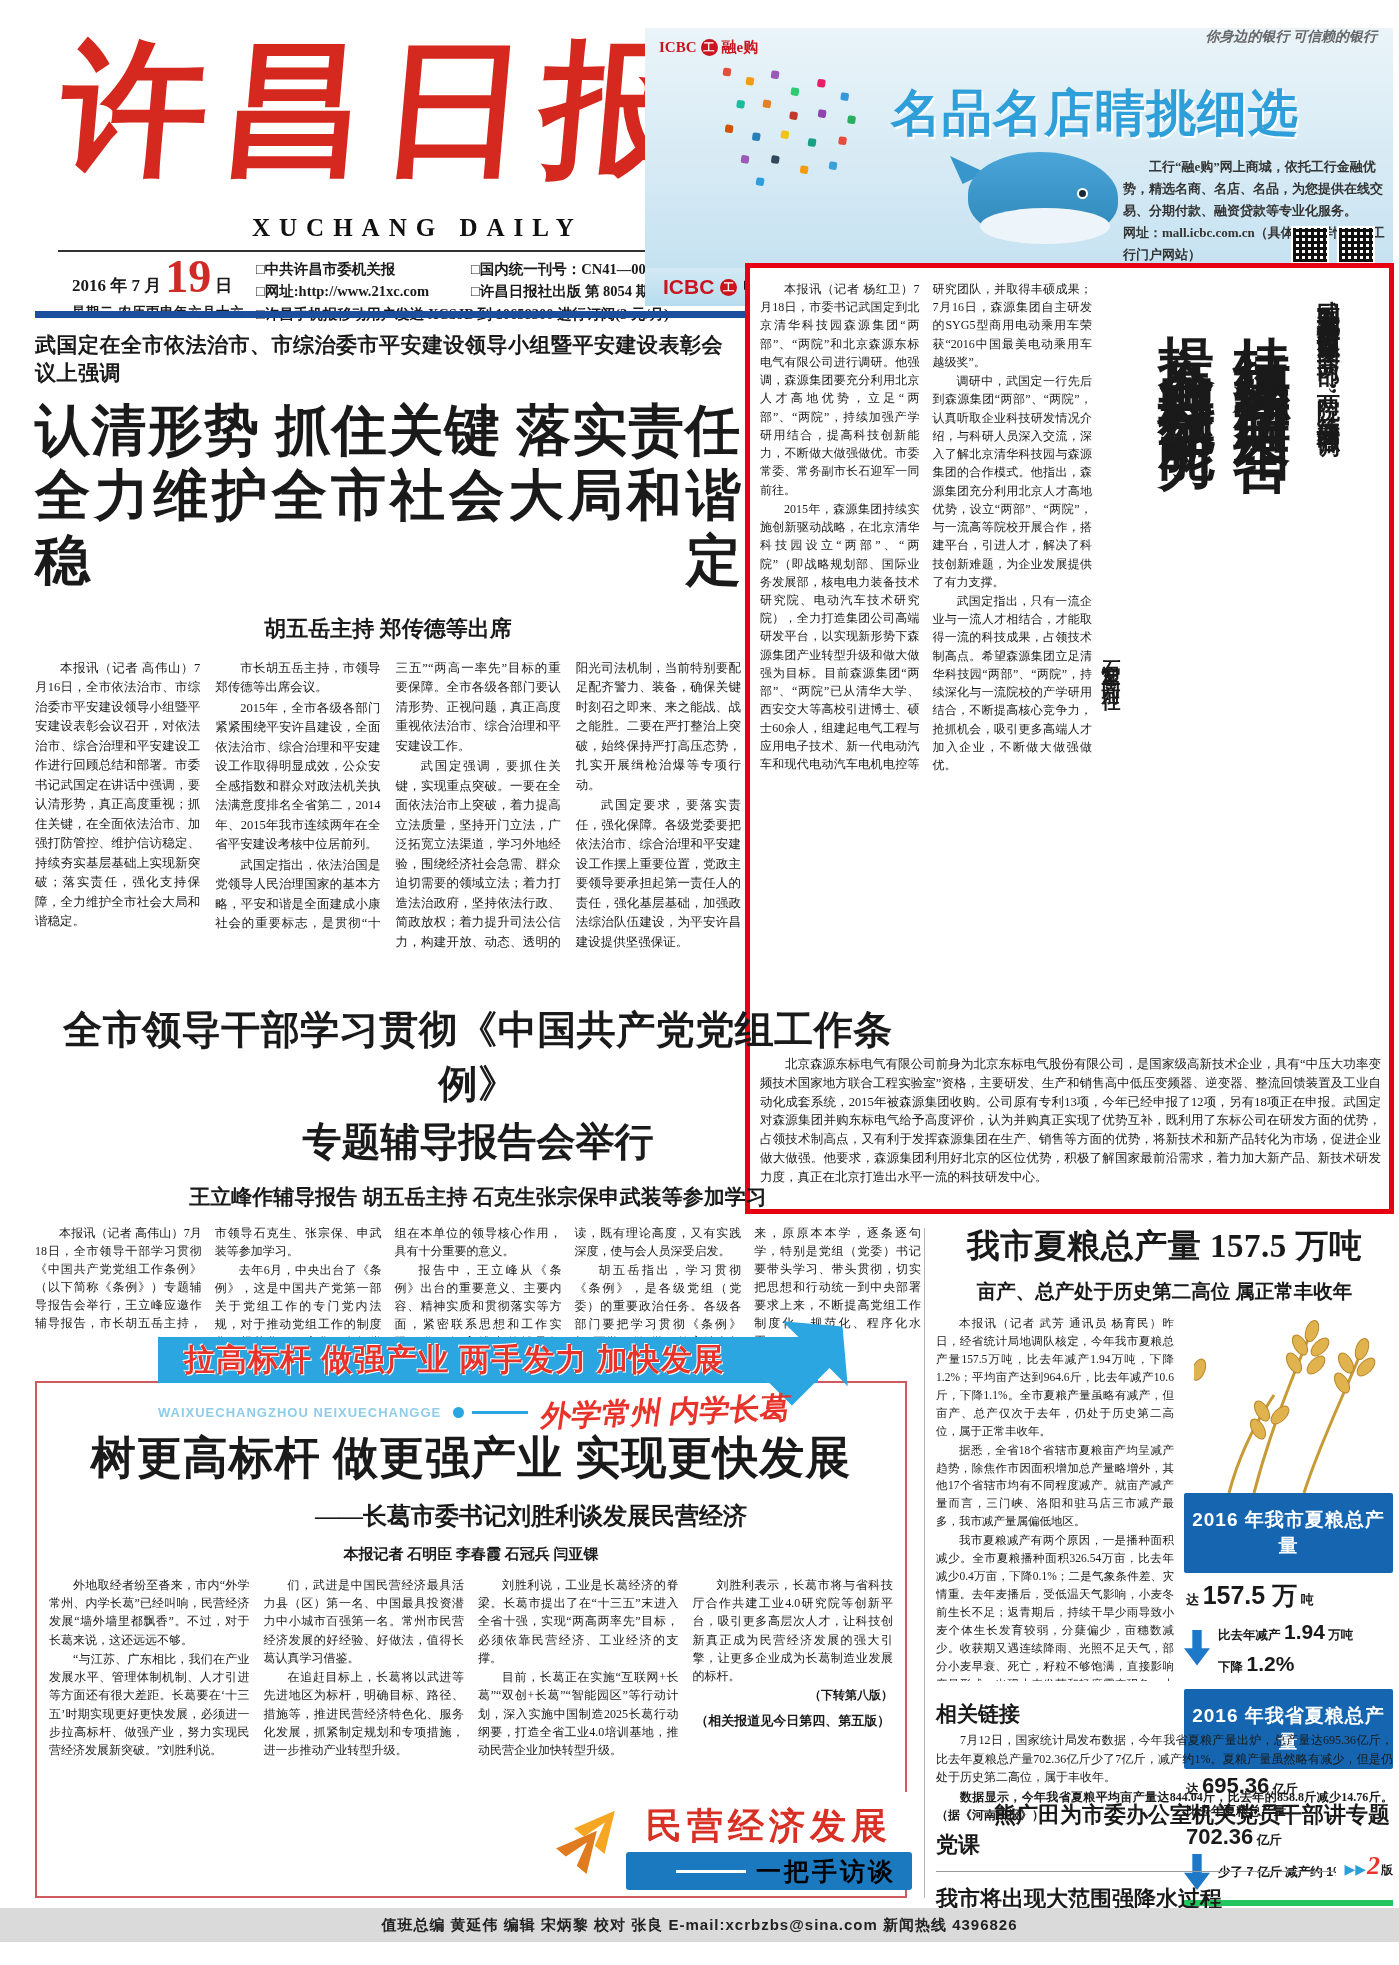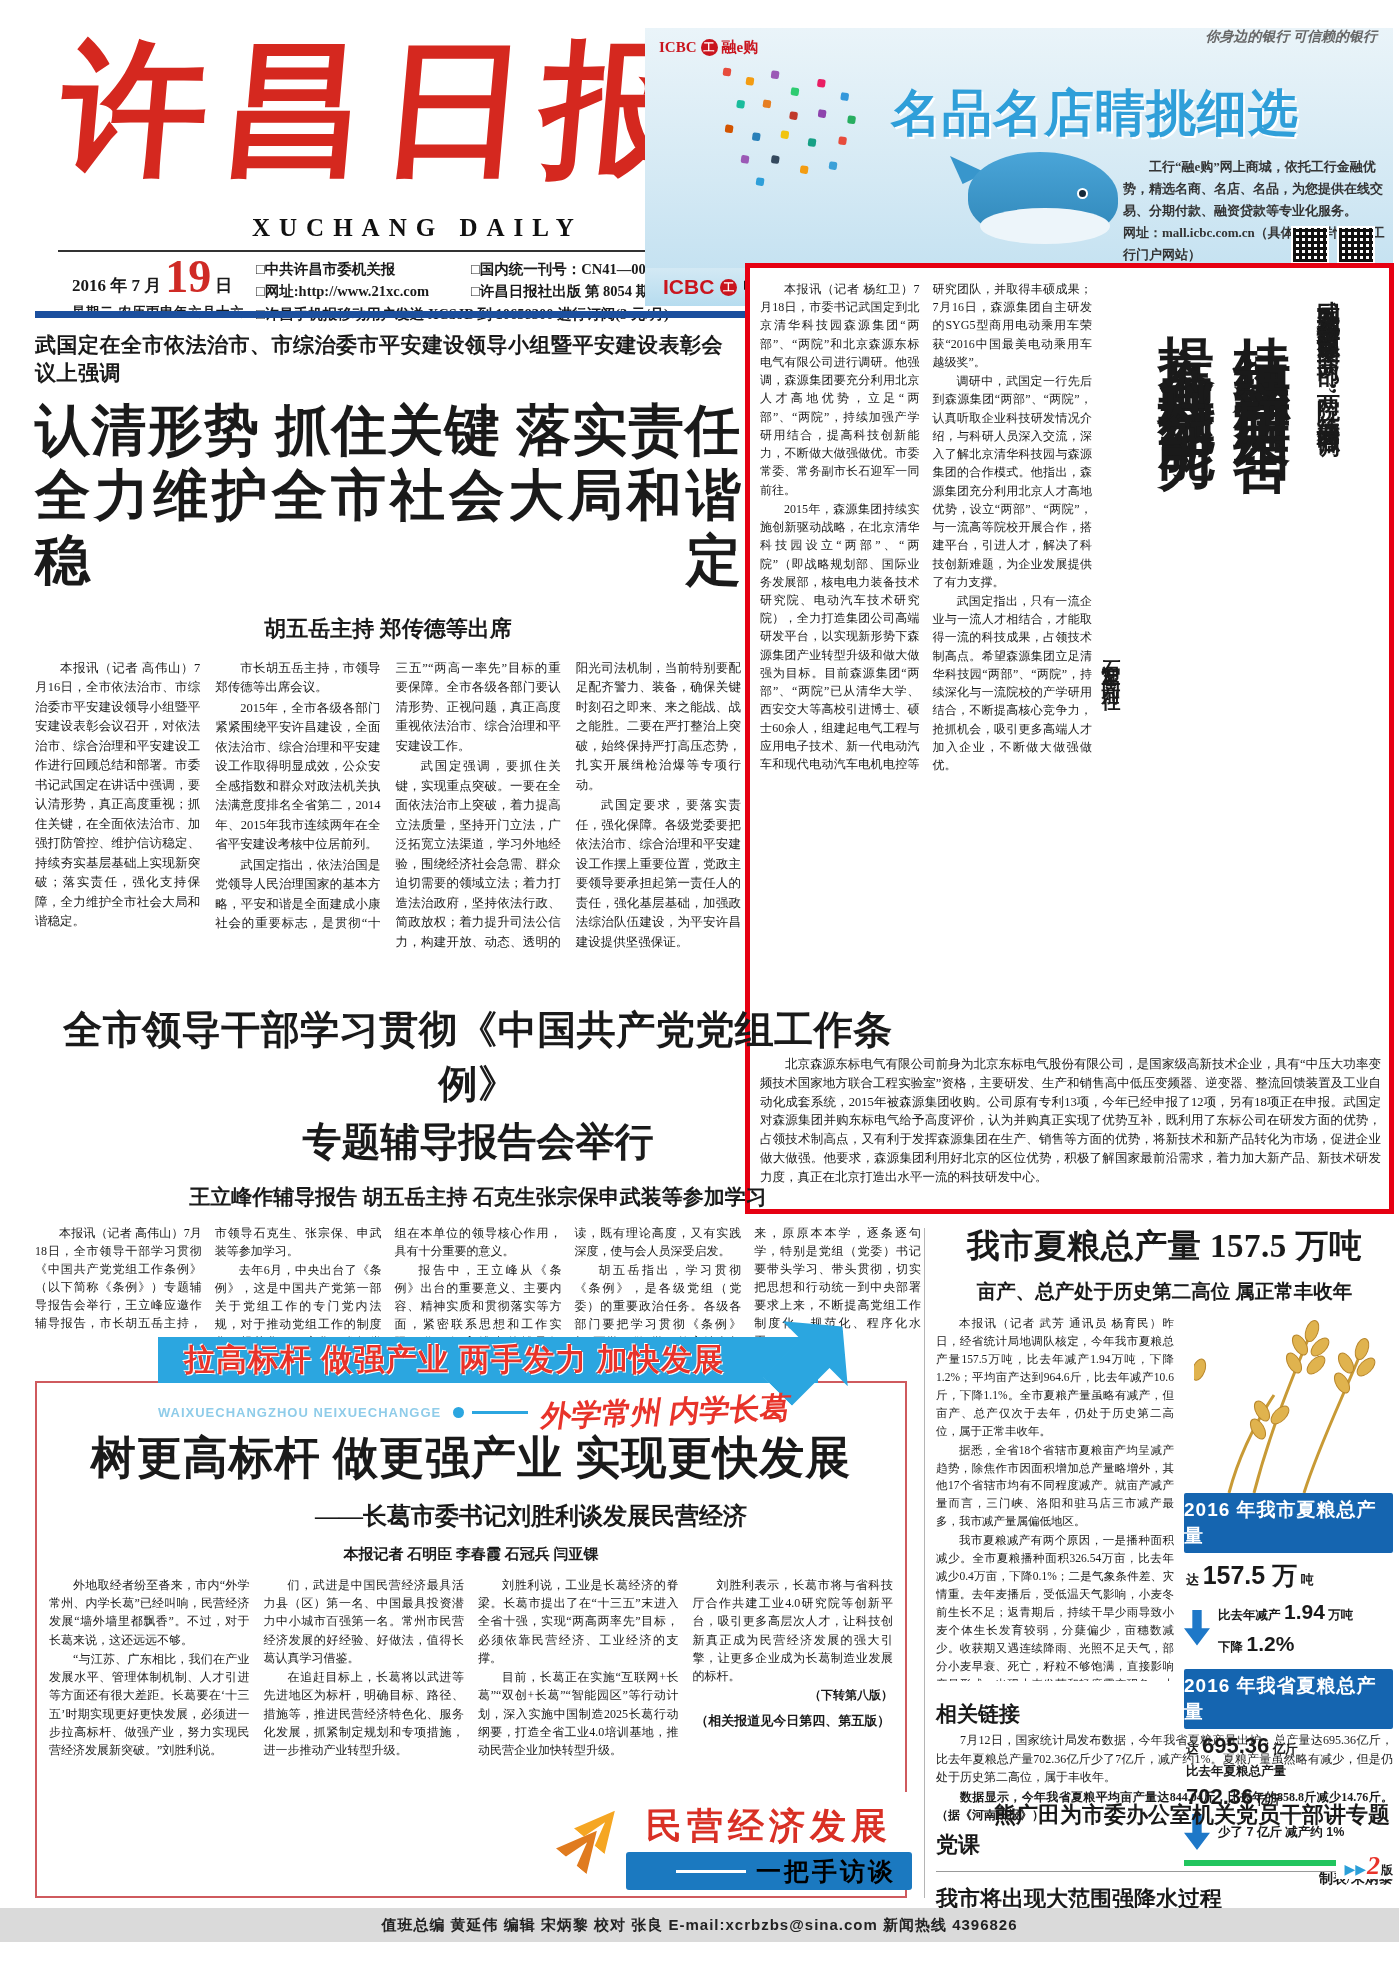--- a/index.html
+++ b/index.html
@@ -104,21 +104,21 @@
 
   
   .vsep { left:924px; top:1228px; width:1px; height:670px; background:#b5b5b5; }
   .grain { left:936px; top:1224px; width:457px; }
   .grain-headline { font-size:33px; font-weight:900; text-align:center; letter-spacing:0.5px; }
   .grain-sub { font-size:19.5px; font-weight:bold; text-align:center; margin-top:9px; }
   .grain-row { display:flex; margin-top:10px; }
   .grain-text { width:238px; font-size:11.5px; line-height:1.56; text-align:justify; height:366px; overflow:hidden; }
   .grain-side { flex:1; padding-left:10px; }
   .wheat { display:block; margin:0 auto; }
-  .ib { background:#1565b0; color:#fff; font-size:19px; font-weight:900; padding:4px 0; letter-spacing:1px; font-family:"Liberation Sans",sans-serif; border-radius:2px; }
+  .ib { background:#1565b0; color:#fff; font-size:19px; font-weight:900; text-align:center; padding:14px 0; letter-spacing:1px; font-family:"Liberation Sans",sans-serif; border-radius:2px; }
   .ib-val { margin:6px 0 2px 2px; font-weight:bold; font-size:13px; font-family:"Liberation Sans",sans-serif; }
   .ib-val b { font-size:25px; }
   .drop-row { display:flex; align-items:center; gap:8px; margin:4px 0 10px; }
   .down-arrow { width:26px; height:36px; background:#1e78c8; clip-path:polygon(32% 0,68% 0,68% 52%,100% 52%,50% 100%,0 52%,32% 52%); flex:none; }
   .drop-txt { font-size:12.5px; font-weight:bold; line-height:1.5; font-family:"Liberation Sans",sans-serif; }
   .drop-txt b { font-size:21px; }
   .ib-plain { font-size:12.5px; font-weight:bold; margin:4px 0 2px 2px; font-family:"Liberation Sans",sans-serif; }
   .ib-plain b { font-size:22px; }
   .credit { text-align:right; font-size:14px; font-weight:bold; border-top:6px solid #22c55e; padding-top:4px; margin-top:4px; }
 

